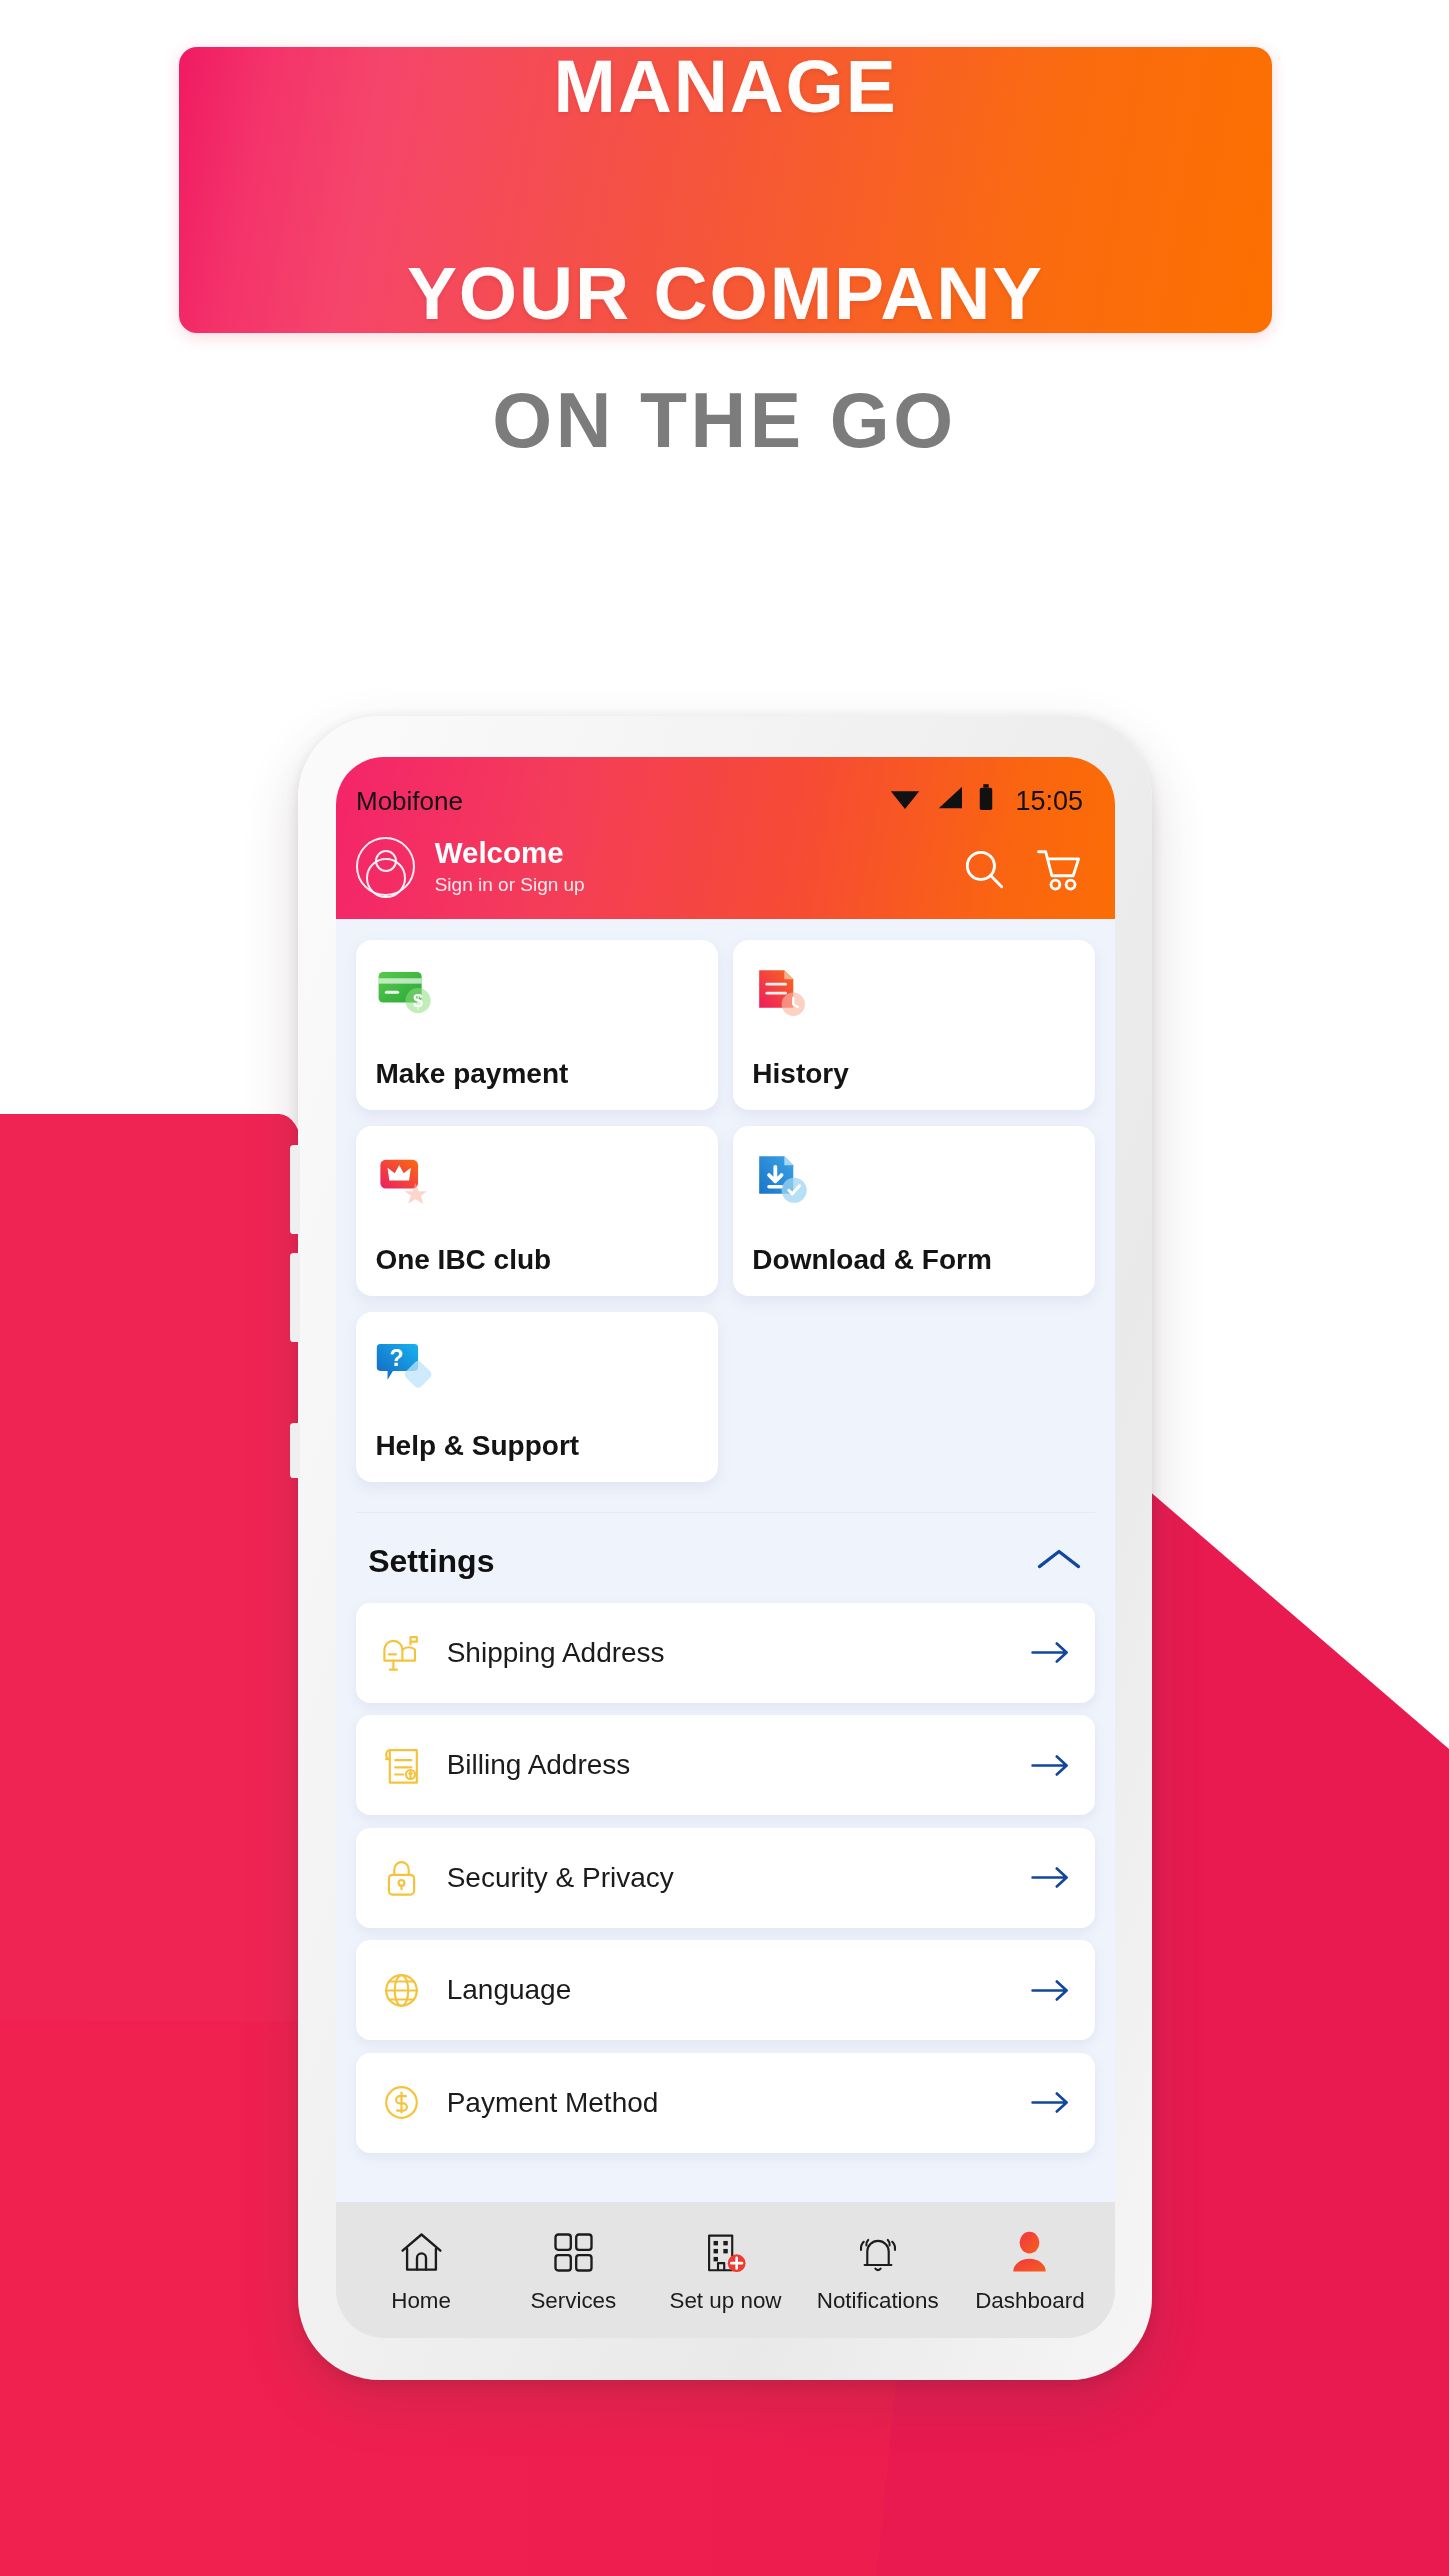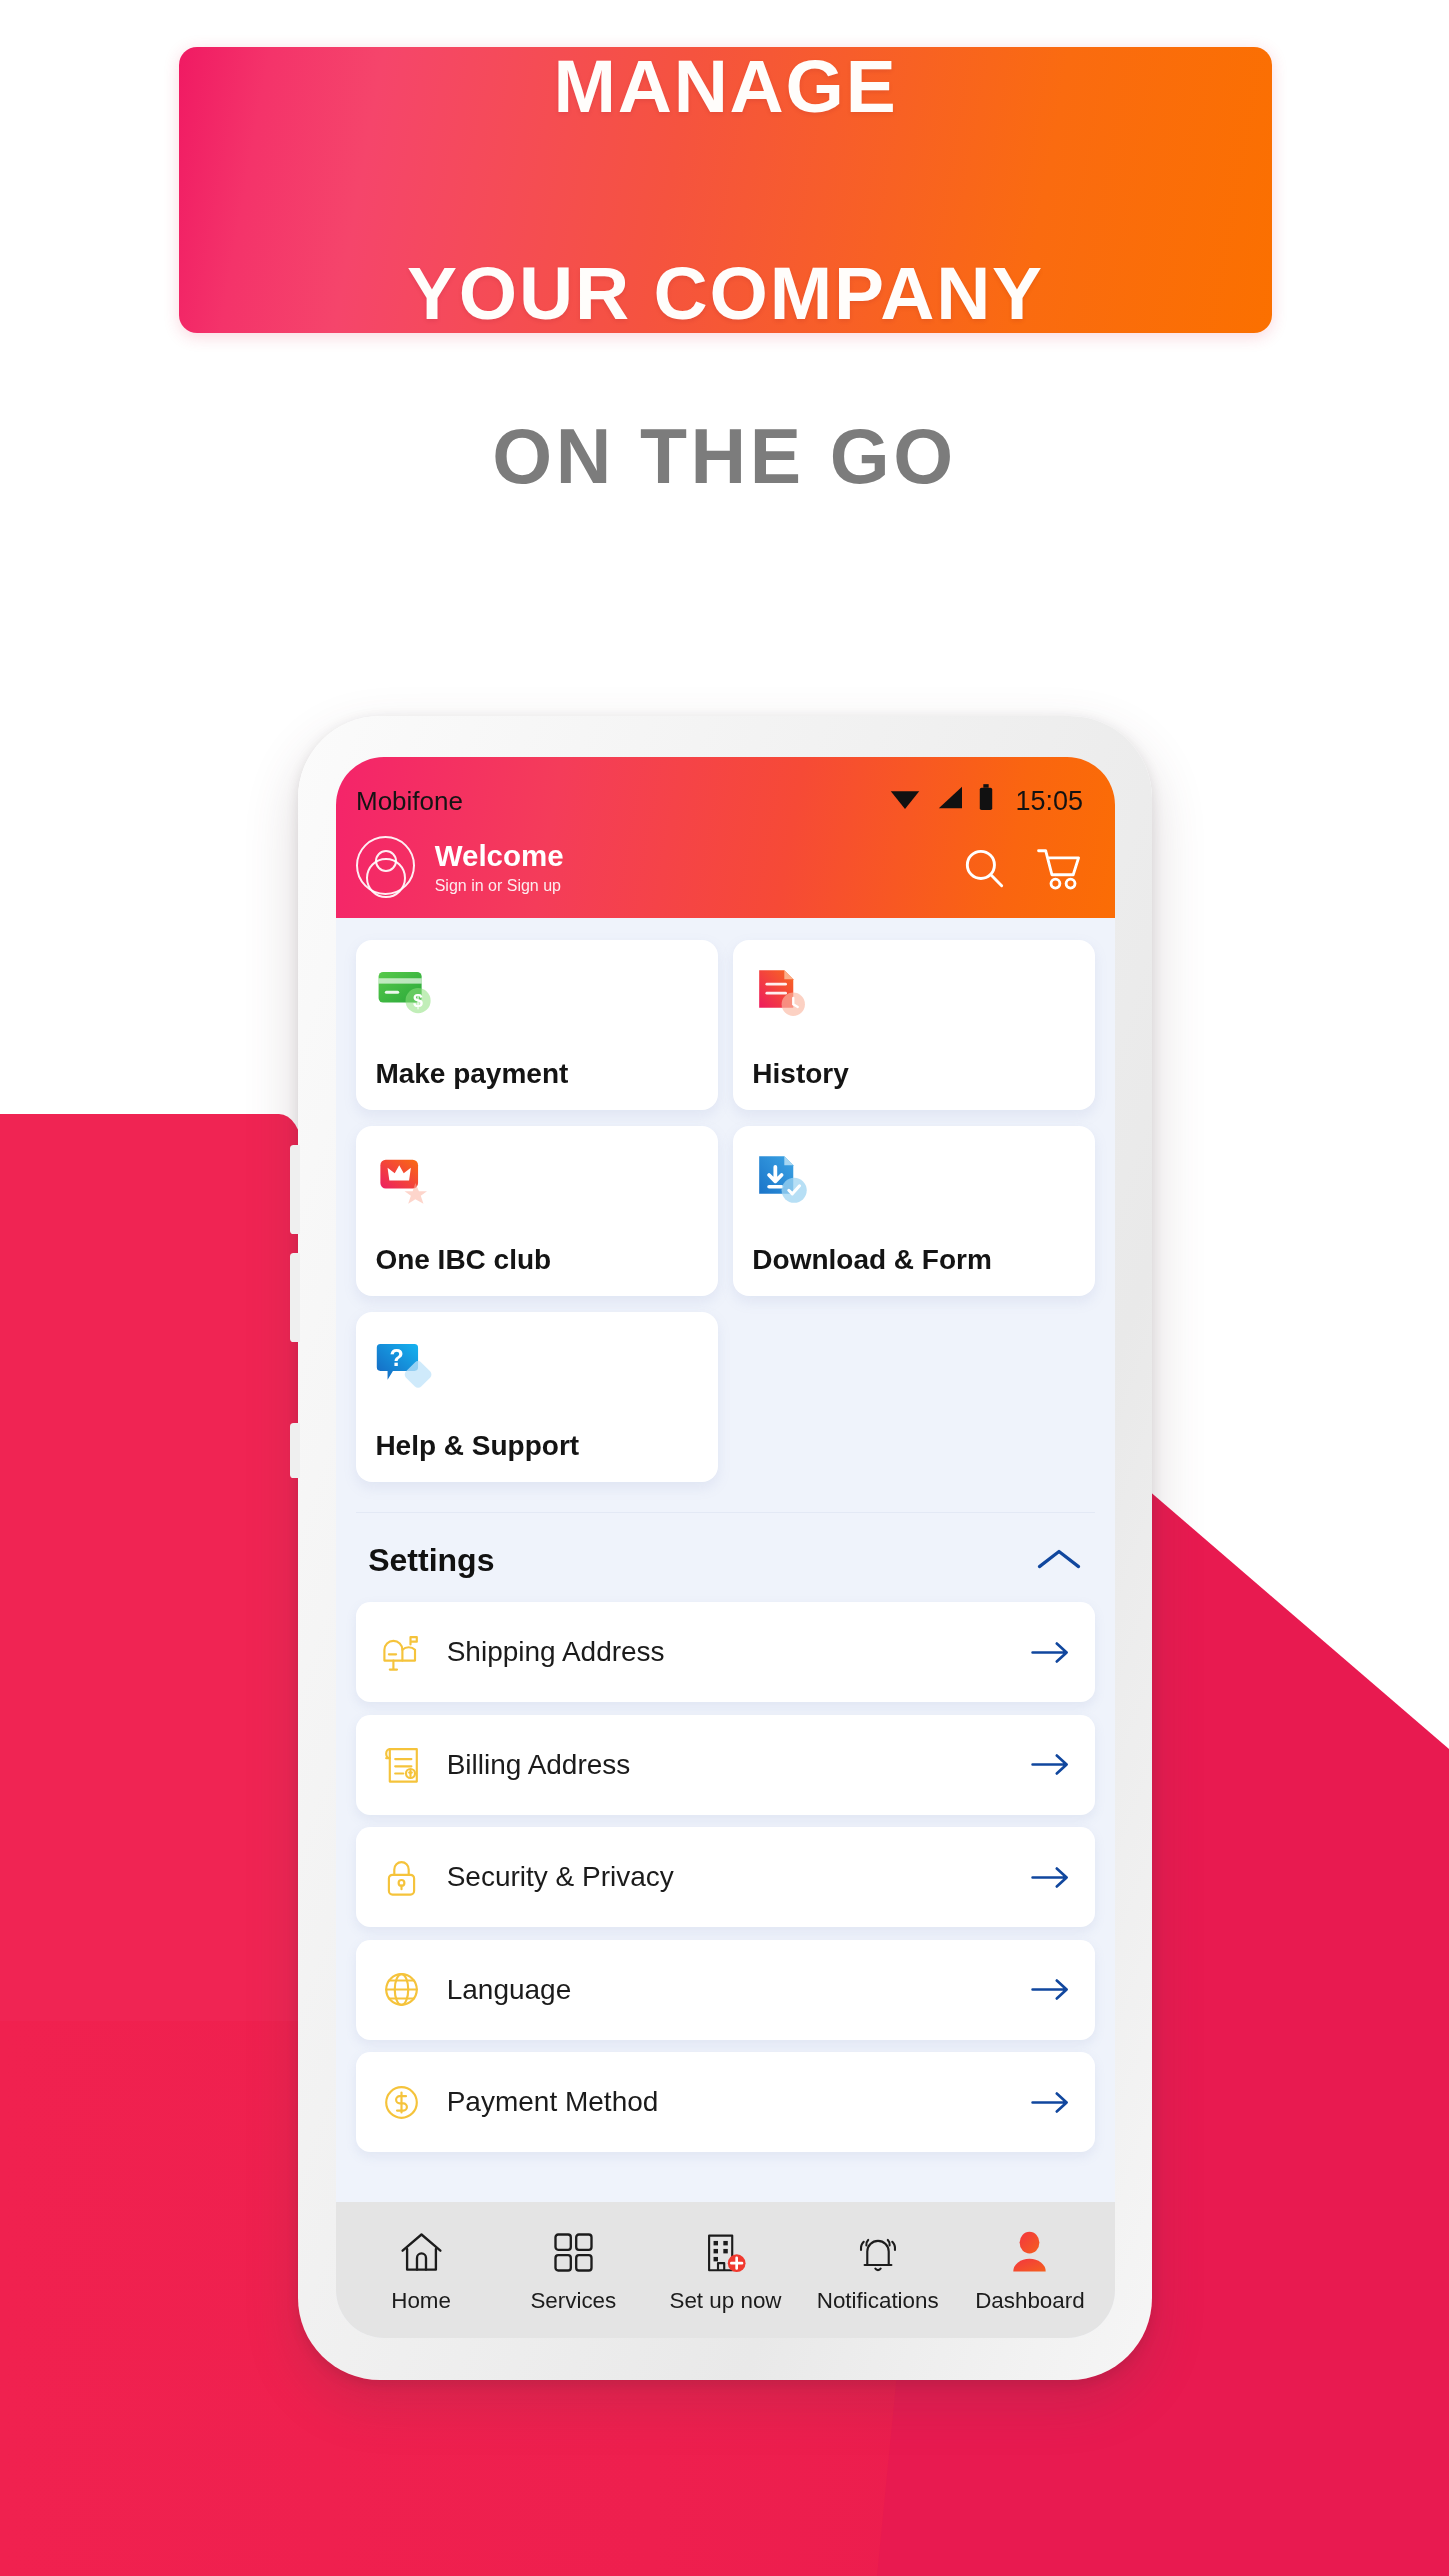--- a/index.html
+++ b/index.html
@@ -46,21 +46,21 @@
     line-height:1.05;
     text-shadow:0 1.8px 4.5px rgba(120,20,40,.12);
   }
   .headline-line.l1{ font-size:75px; }
   .headline-line.l2{ font-size:75px; margin-top:12.5px; }
 
   .subheadline{
     position:absolute; top:376px; left:0; width:1449px;
     text-align:center;
     color:#7c7c7c;
-    font-size:77px; font-weight:bold; letter-spacing:3.6px;margin-top:36px;
+    font-size:77px; font-weight:bold; letter-spacing:3.6px;
   }
 
   
   .phone{
     position:absolute; left:298px; top:716px; width:854px; height:1664px;
     background:linear-gradient(110deg,#fbfbfb 0%, #f1f1f1 40%, #e9e9e9 72%, #f6f6f6 100%);
     border-radius:82px;
     box-shadow:0 23px 54px rgba(90,60,70,.20), 0 3.6px 12.5px rgba(0,0,0,.10);
   }
   .phone-btn{
@@ -99,21 +99,21 @@
   .avatar-ring::before{
     content:""; position:absolute; left:50%; top:11.6px; transform:translateX(-50%);
     width:18px; height:18px; border:2.7px solid rgba(255,255,255,.92); border-radius:50%;
   }
   .avatar-ring::after{
     content:""; position:absolute; left:50%; bottom:-4.5px; transform:translateX(-50%);
     width:36px; height:36px; border:2.7px solid rgba(255,255,255,.92); border-radius:50%;
   }
   .account-text{ margin-left:19.7px; flex:1; }
   .welcome{ color:#ffffff; font-size:29.5px; font-weight:bold; line-height:1.15; }
-  .signin{ color:#fdecef; font-size:16px; margin-top:3.6px; }
+  .signin{ color:#fdecef; font-size:19px; margin-top:3.6px; }
   .header-actions{ display:flex; align-items:center; gap:27px; }
 
   
   .tiles-area{ padding:21.5px 19.7px 0 19.7px; flex:0 0 auto; }
   .tiles-grid{ display:grid; grid-template-columns:1fr 1fr; gap:16px 14.3px; }
   .tile{
     background:#ffffff; border-radius:16px; padding:23px 19.7px 19.7px 19.7px;
     min-height:170px; display:flex; flex-direction:column; justify-content:space-between;
     box-shadow:0 5.4px 12.5px rgba(120,140,190,.13);
   }

